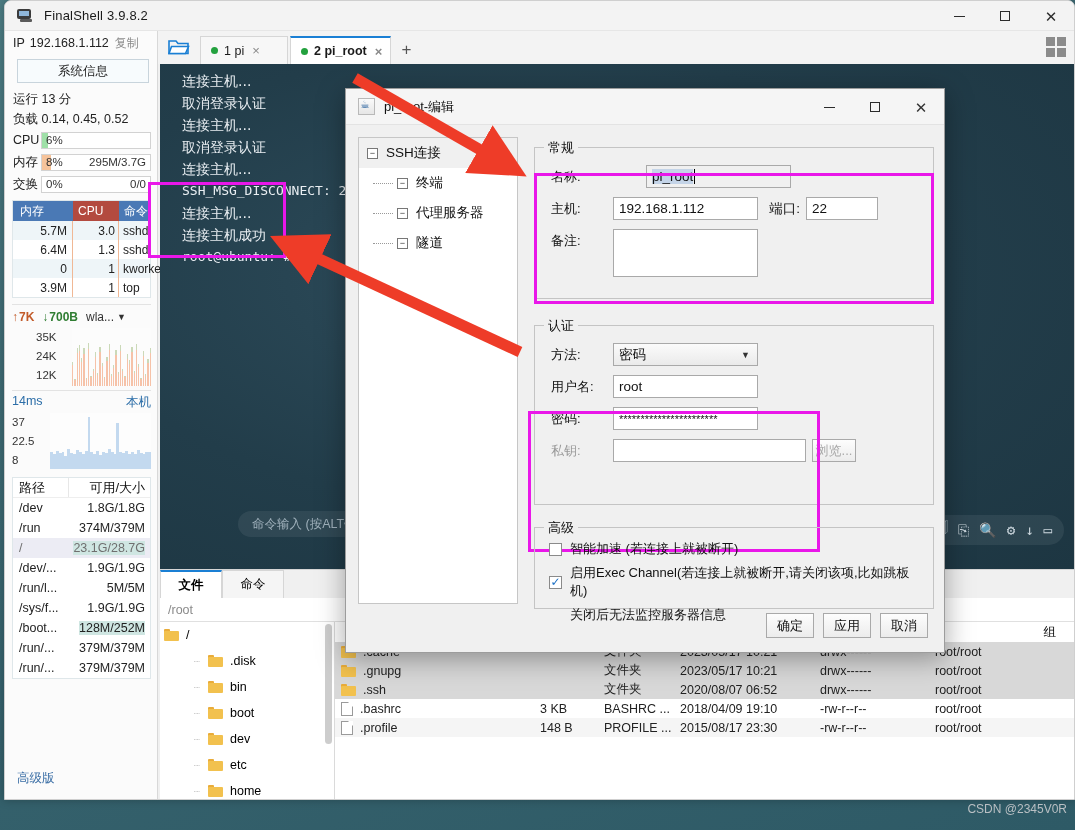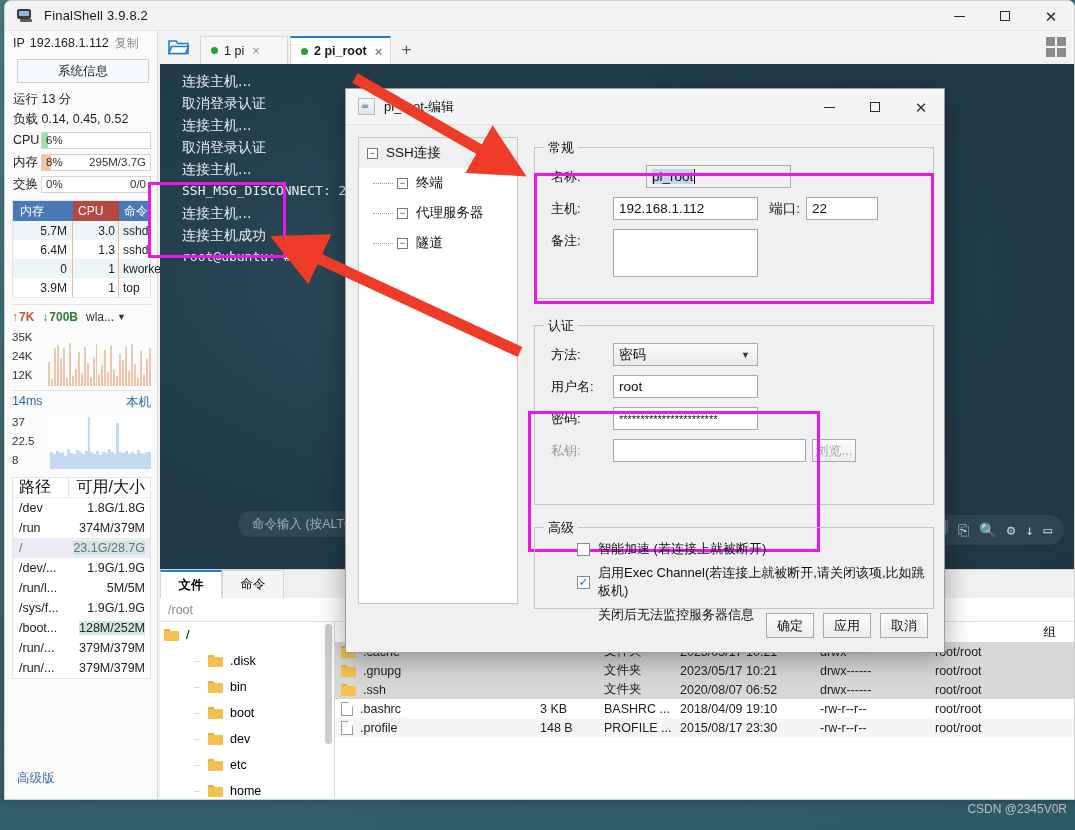--- a/index.html
+++ b/index.html
@@ -97,42 +97,42 @@
   .pr-cmd{ flex:1; padding-left:4px; display:flex;align-items:center;}
 
   
   .graph-block{ margin:6px 6px 0 7px; border-top:1px solid #e3e3e3; padding-top:3px;}
   .graph-hdr{ display:flex; align-items:center; font-size:12px; height:18px;}
   .up-arr{ color:#c25b2a; margin-right:1px; }
   .dn-arr{ color:#2f7d32; margin-right:1px; margin-left:8px;}
   .hdr-val{ font-weight:bold; }
   .iface{ margin-left:8px; color:#333; }
   .caret{ margin-left:3px; font-size:9px; color:#333; }
-  .graph-area{ position:relative; height:58px; margin-top:2px; }
+  .graph-area{ position:relative; height:58px; margin-top:2px;margin-left:24px; }
   .g-axis{ position:absolute; left:0; top:0; width:34px; font-size:11.5px; color:#333;}
   .g-axis div{ height:19px; line-height:19px;}
   .g-plot{ position:absolute; left:36px; right:0; top:0; bottom:0; background:#fcfcfc;
     display:flex; align-items:flex-end; gap:1px; }
   .g-plot .bar{ flex:1; background:#f6c2a8; }
   .g-plot .bar .base{ width:100%; background:#cbd9b8; }
 
   .lat-block{ margin:4px 6px 0 7px; border-top:1px solid #e3e3e3; padding-top:3px;}
   .lat-hdr{ display:flex; justify-content:space-between; font-size:12.5px; height:19px;}
   .lat-ms{ color:#2c6ea8; }
   .lat-host{ color:#2c6ea8; }
   .lat-area{ position:relative; height:56px; }
   .l-axis{ position:absolute; left:0; top:0; width:36px; font-size:11.5px; color:#333;}
   .l-axis div{ height:19px; line-height:19px;}
   .l-plot{ position:absolute; left:38px; right:0; top:0; bottom:0; background:#fdfdfd;
     display:flex; align-items:flex-end; gap:0px; }
   .l-plot .bar{ flex:1; background:#c3d9ef; }
 
   
   .disk-table{ margin:8px 6px 0 7px; border:1px solid #dfe7ea; background:#fff; }
-  .disk-head{ display:flex; height:20px; font-size:16px; color:#111; border-bottom:1px solid #eee;}
+  .disk-head{ display:flex; height:20px; font-size:13px; color:#111; border-bottom:1px solid #eee;}
   .dh-path{ flex:0 0 56px; padding-left:6px; display:flex;align-items:center; border-right:1px solid #e7e7e7;}
   .dh-size{ flex:1; padding-right:5px; display:flex;align-items:center;justify-content:flex-end;}
   .disk-row{ display:flex; height:20px; font-size:12.5px; color:#222;}
   .disk-row.sel{ background:#ececf4; color:#6f6f6f; }
   .dr-path{ flex:0 0 56px; padding-left:6px; display:flex;align-items:center;}
   .dr-size{ flex:1; padding-right:5px; display:flex;align-items:center;justify-content:flex-end;}
   .dr-size .hl{ background:#cfe6e2; }
   .adv-ver{ position:absolute; left:12px; bottom:14px; font-size:12.5px; color:#3a6ea5; }
 
   
@@ -850,21 +850,21 @@
           </div>
           <div class="fld-row">
             <div class="fld-lbl" style="color:#9a9a9a;">私钥:</div>
             <div class="tinput" style="width:193px;"></div>
             <div class="btn dim" style="margin-left:6px;height:23px;min-width:44px;">浏览...</div>
           </div>
         </div>
       </div>
       <div class="hl-box" style="left:182px; top:286px; width:292px; height:141px;"></div>
 
-      <div class="grp" style="left:188px; top:402px; width:400px; height:82px;padding-left:28px;">
+      <div class="grp" style="left:188px; top:402px; width:400px; height:82px;">
         <div class="grp-title">高级</div>
         <div style="padding:12px 8px 0 14px;">
           <div class="chk-row">
             <div class="chk"></div>
             <span>智能加速 (若连接上就被断开)</span>
           </div>
           <div class="chk-row">
             <div class="chk">
               <span class="tick">✓</span>
             </div>

